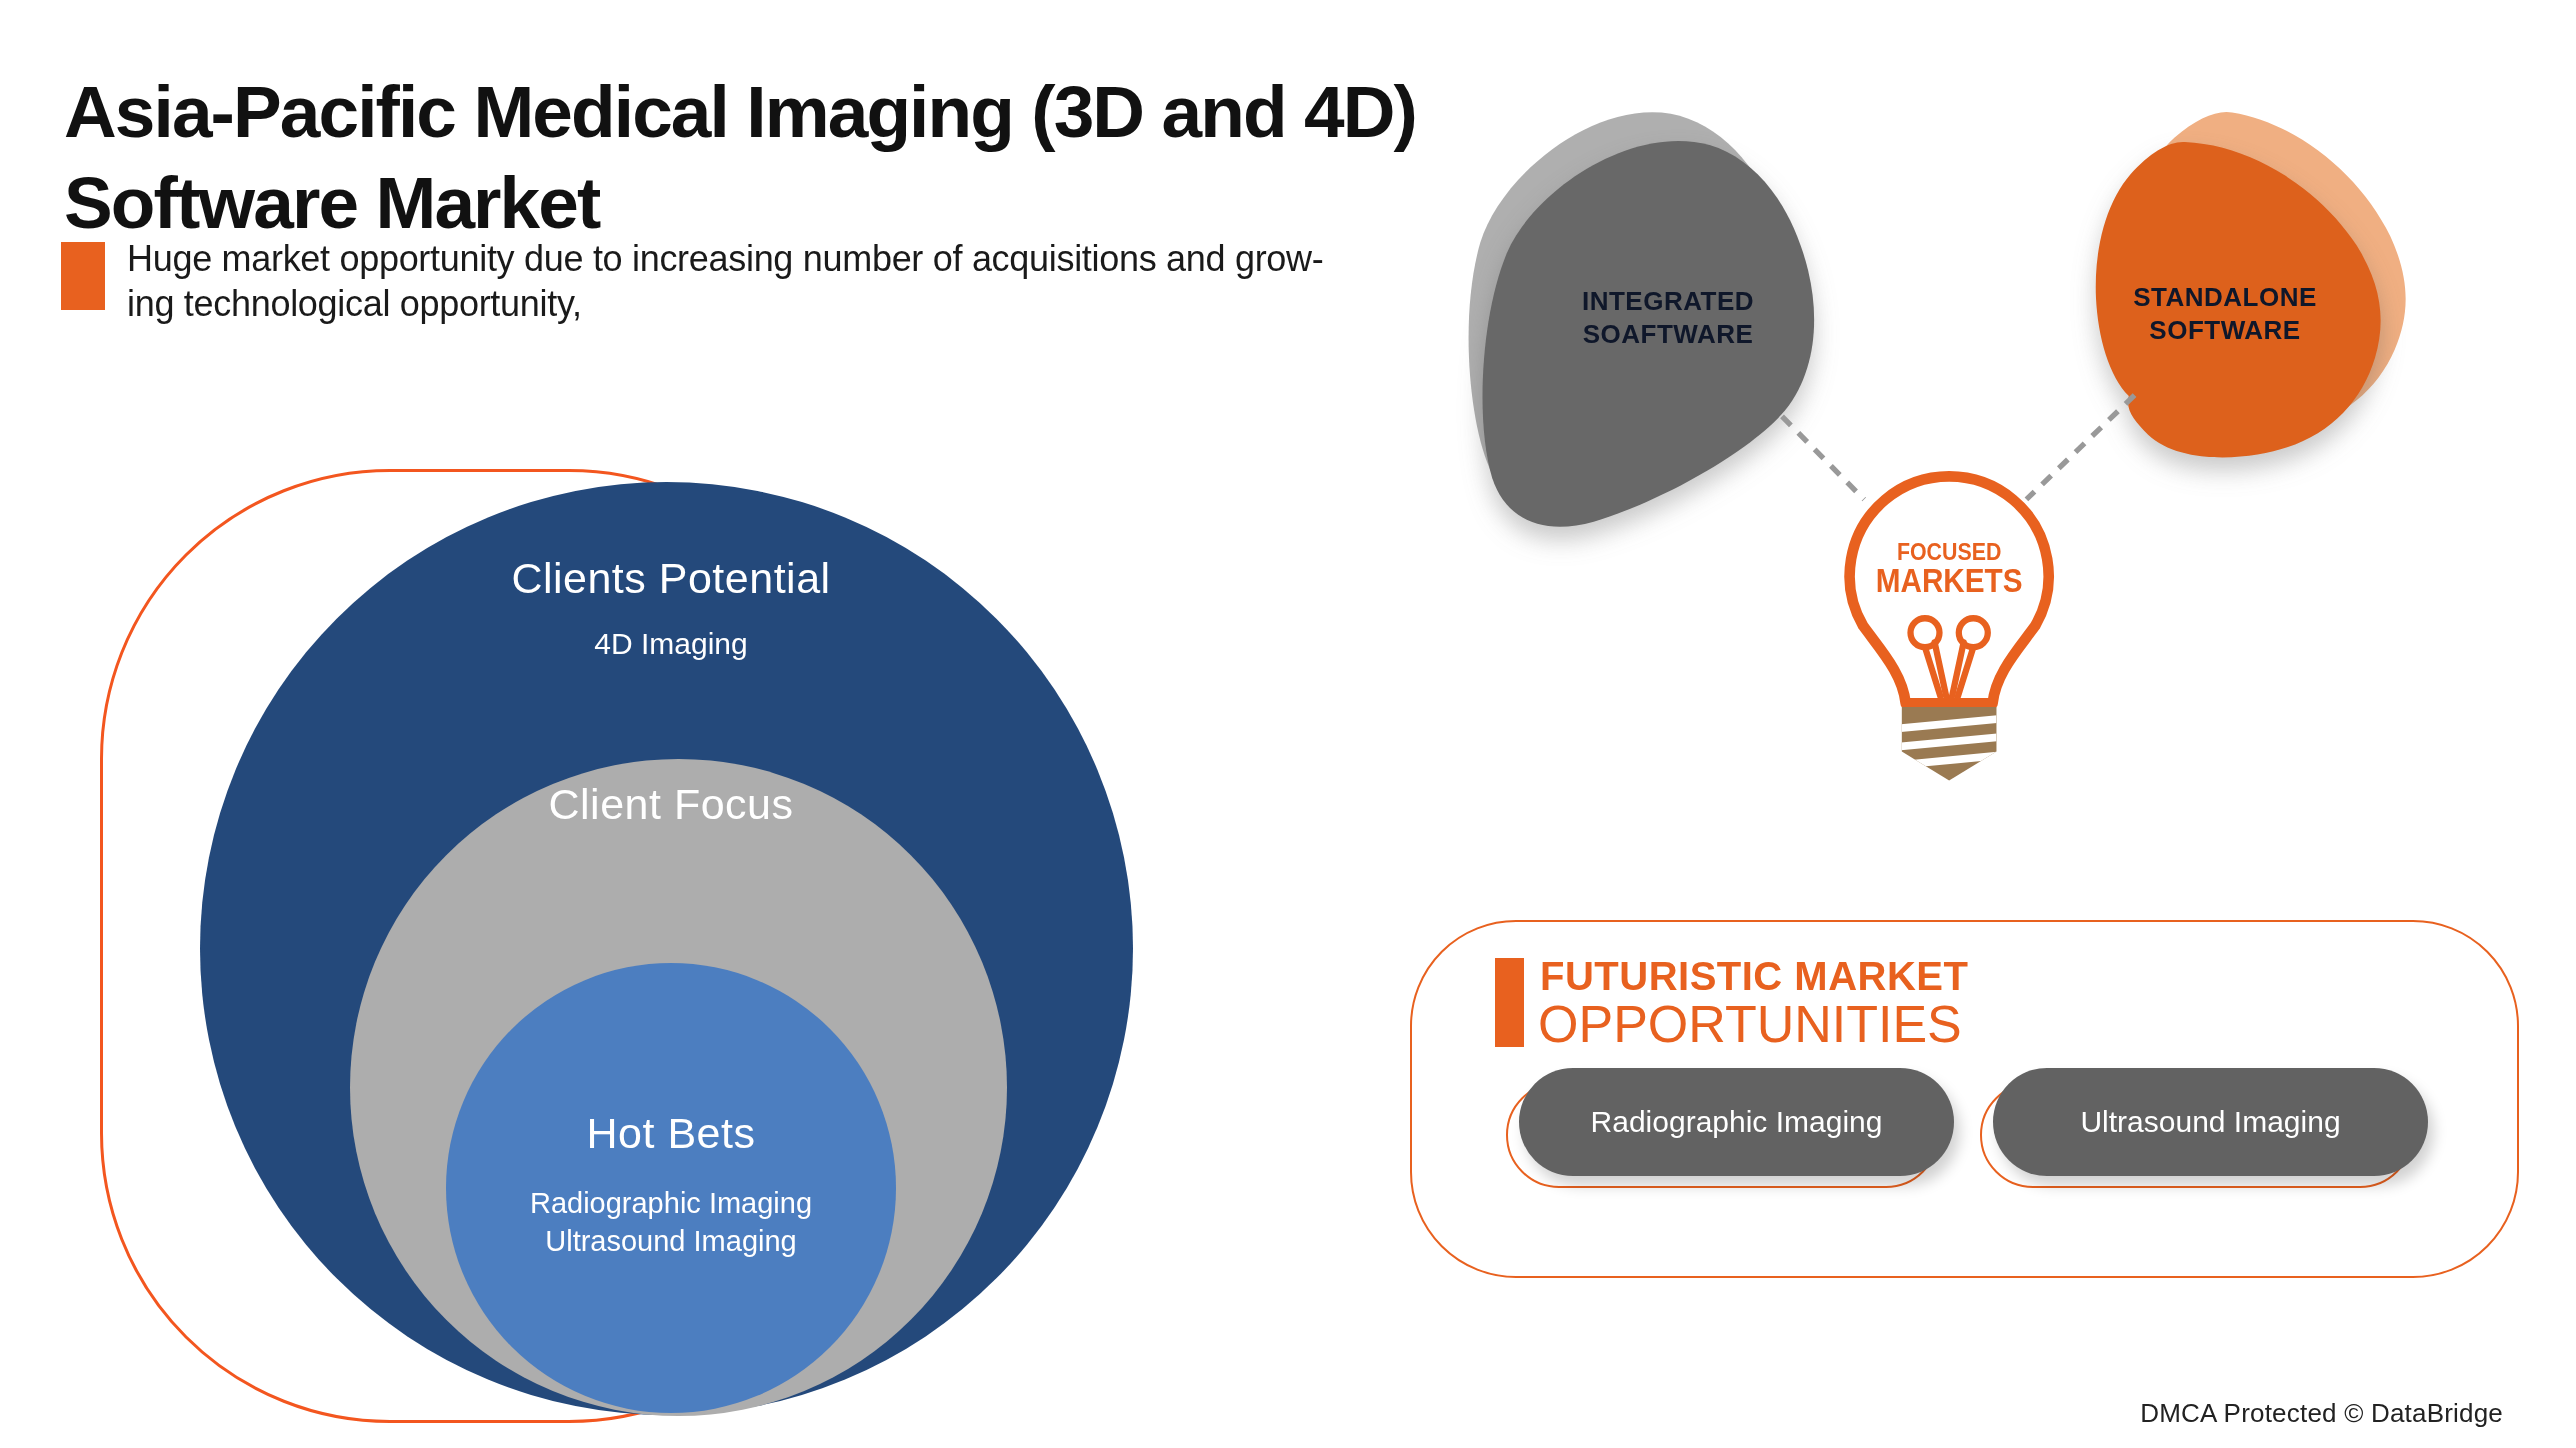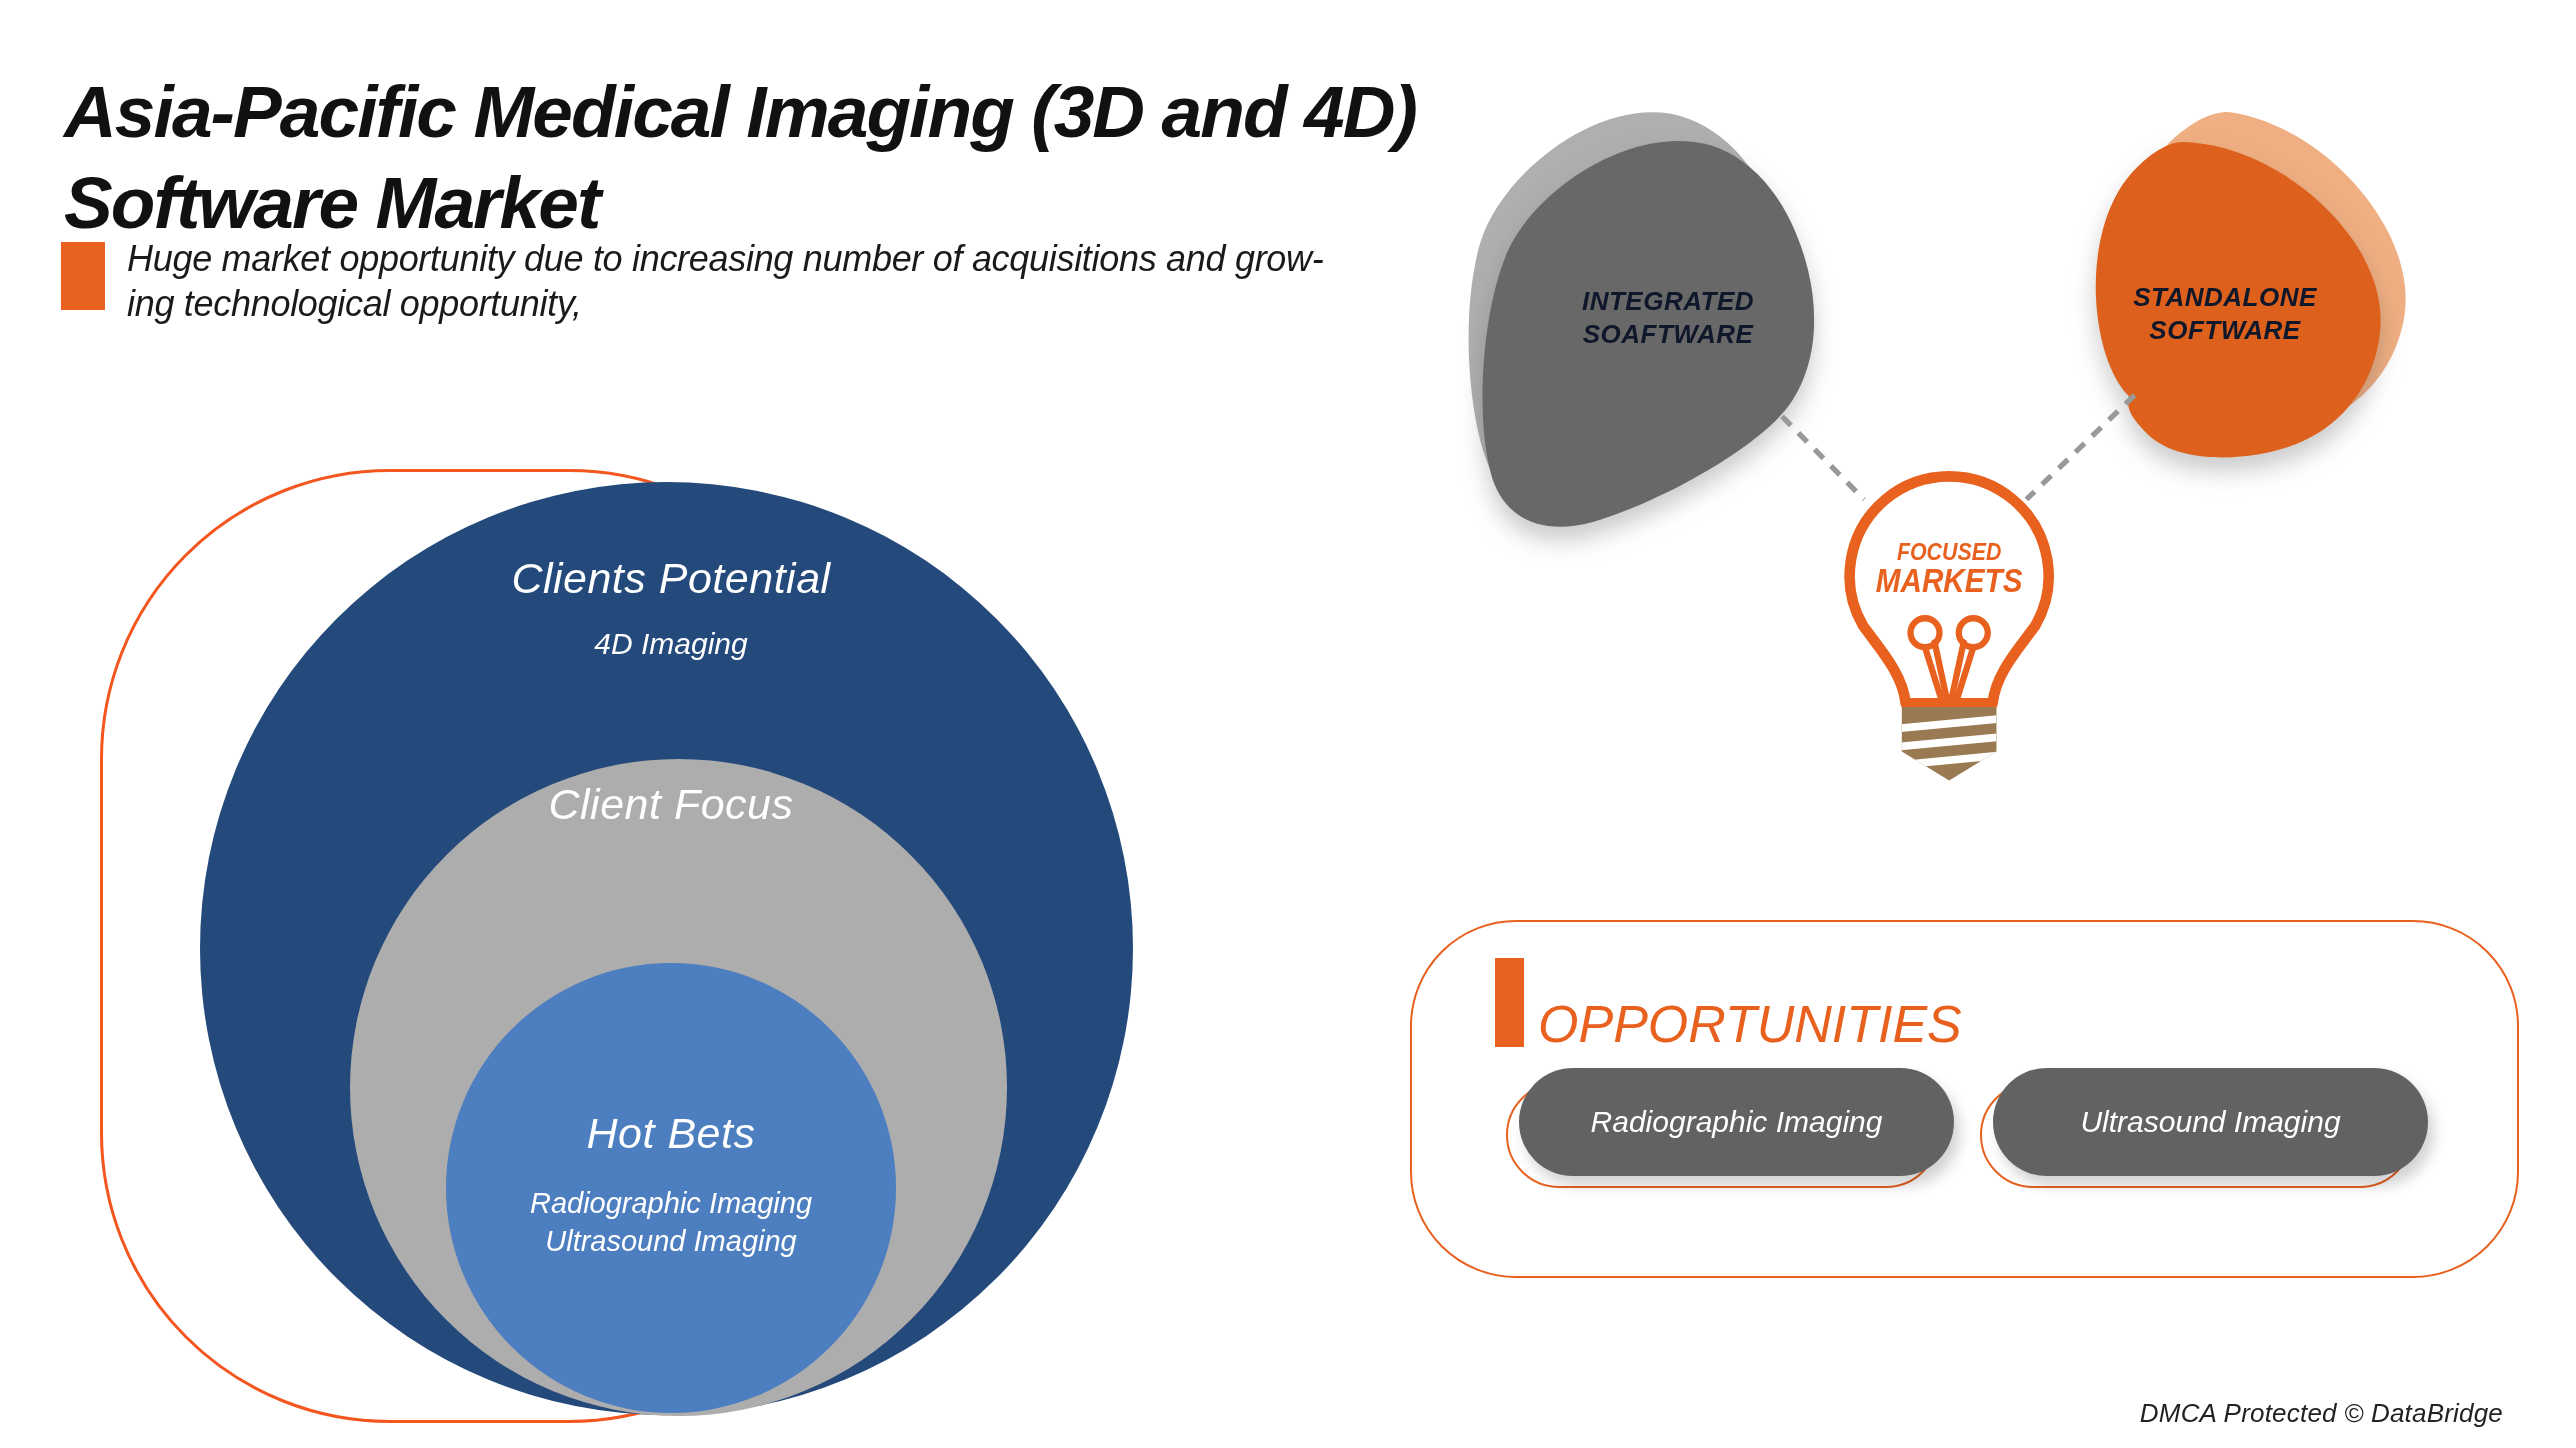--- a/index.html
+++ b/index.html
@@ -1,17 +1,17 @@
 <!DOCTYPE html>
 <html><head>
 <meta charset="utf-8">
 <style>
   html,body{margin:0;padding:0;background:#fff;}
   .canvas{position:relative;width:2576px;height:1449px;background:#ffffff;overflow:hidden;
-          font-family:"Liberation Sans",sans-serif;font-style:italic;}
+          font-family:"Liberation Sans",sans-serif;}
   .abs{position:absolute;}
 
   
   .title{left:64px;top:17.4px;color:#111;font-weight:700;font-size:73px;line-height:91px;
          letter-spacing:-1.9px;white-space:nowrap;}
   .title span{display:block;}
   .subtitle-bullet{left:61px;top:242px;width:44px;height:68px;background:#E8611F;}
   .subtitle{left:127px;top:236px;color:#1A1A1A;font-size:36px;line-height:45px;letter-spacing:-0.3px;
             white-space:nowrap;}
   .subtitle span{display:block;}
@@ -127,20 +127,21 @@
     <span>INTEGRATED</span>
     <span>SOAFTWARE</span>
   </div>
   <div class="abs blob-label bl-standalone">
     <span>STANDALONE</span>
     <span>SOFTWARE</span>
   </div>
 
   <div class="abs opp-box"></div>
   <div class="abs opp-bar"></div>
+  <div class="abs opp-h1">FUTURISTIC MARKET</div>
   <div class="abs opp-h2">OPPORTUNITIES</div>
 
   <div class="abs pill-wrap pw-1">
     <div class="abs pill-outline"></div>
     <div class="abs pill-main">
       <span>Radiographic Imaging</span>
     </div>
   </div>
   <div class="abs pill-wrap pw-2">
     <div class="abs pill-outline"></div>

